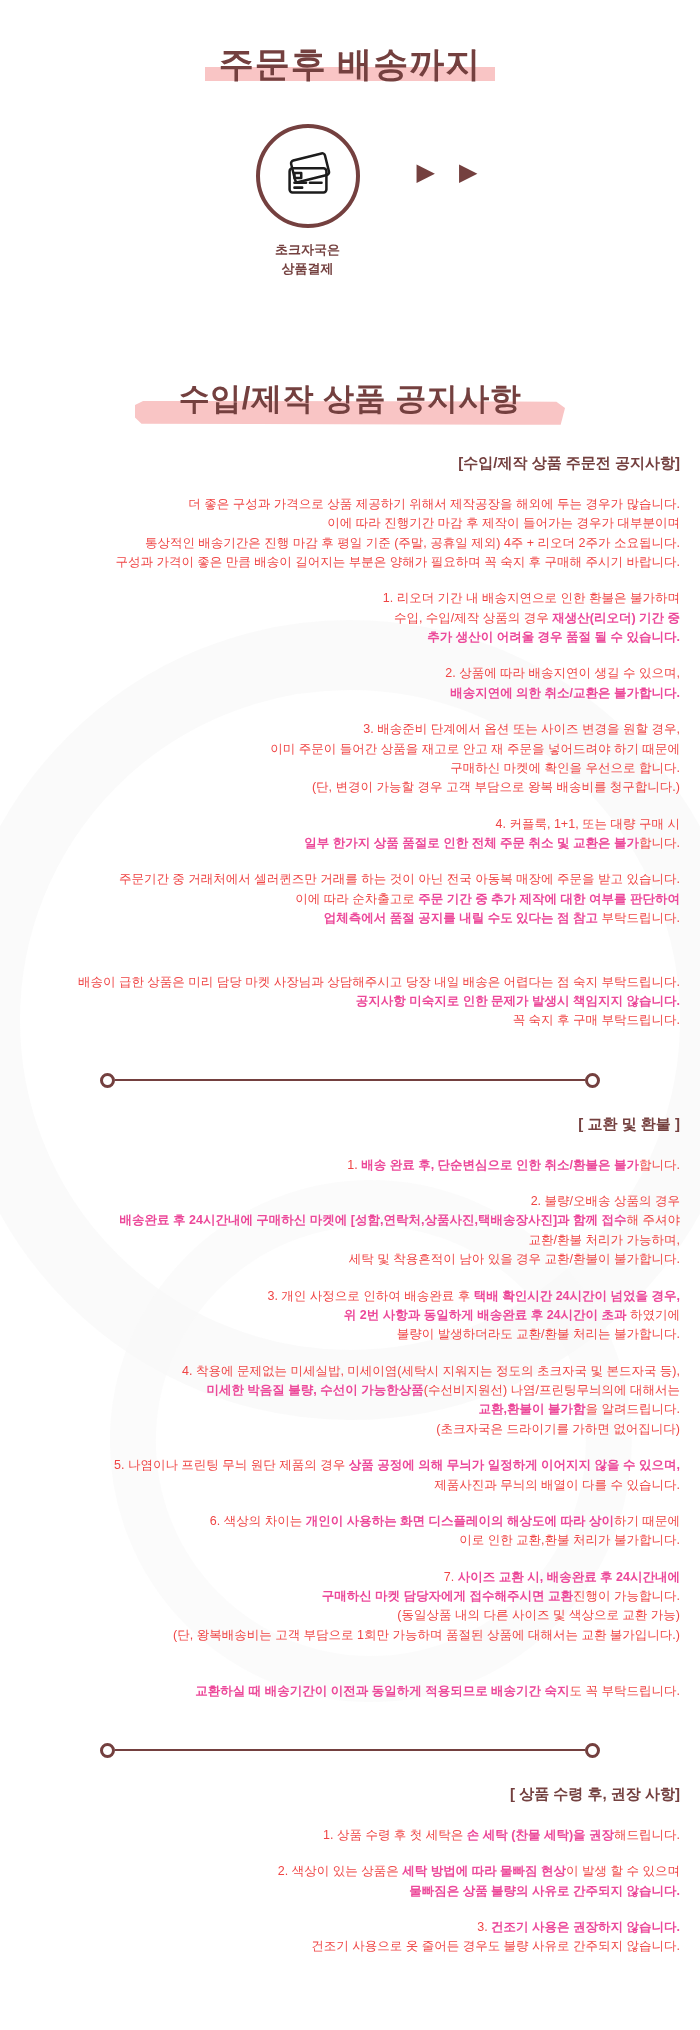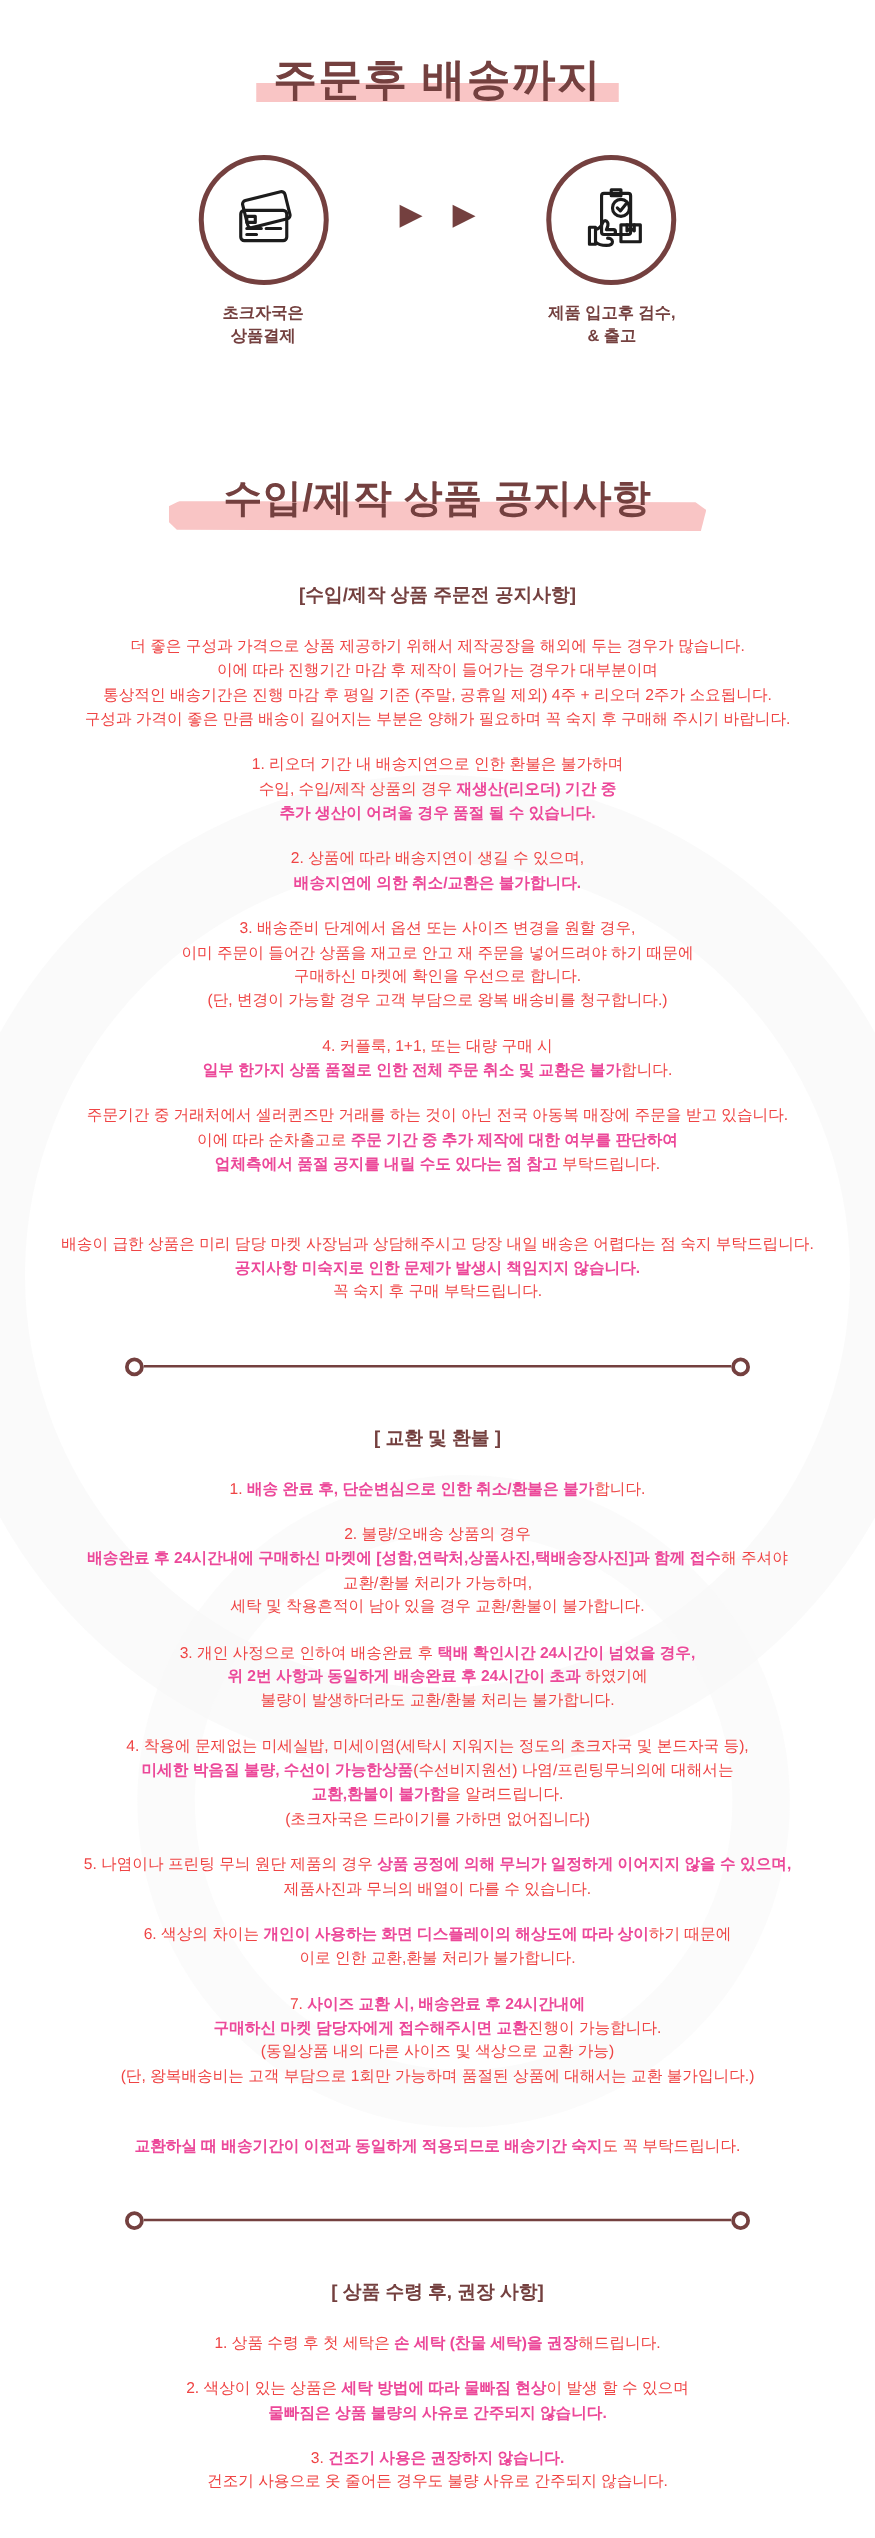--- a/index.html
+++ b/index.html
@@ -45,21 +45,21 @@
   .notice-title-band {
     position:absolute; left:0; right:0; bottom:2px; height:24px; background:#f9c5c5;
     clip-path:polygon(0 18%, 2% 0, 98% 4%, 100% 30%, 99% 100%, 1.5% 96%, 0 70%);
   }
   h2.notice-title {
     position:relative; margin:0; font-size:31px; line-height:56px;
     color:#74403f; font-weight:800; letter-spacing:.5px;
   }
 
   
-  .notice-section { margin-top:40px; }
+  .notice-section { margin-top:27px;text-align:right; }
   .section-heading { margin:0 0 22px; font-size:15px; font-weight:700; color:#74403f; }
   .blocks p.block { margin:0 0 17px; font-size:12.5px; line-height:1.55; }
   .blocks p.block:last-child { margin-bottom:0; }
   .blocks p.block.spacer { margin-top:44px; }
   .seg-gray { color:#ef4444; }
   .seg-red { color:#ec4899; font-weight:700; }
 
   
   .divider { margin:42px auto 0; width:500px; display:flex; align-items:center; }
   .divider .ring {
@@ -95,37 +95,20 @@
           <span>초크자국은</span><br>
           <span>상품결제</span>
         </div>
       </div>
 
       <div class="flow-arrow">▶</div>
 
 
       <div class="flow-arrow">▶</div>
 
-      <div class="step">
-        <div class="step-circle">
-          <svg viewBox="0 0 64 64">
-            <rect class="ln" x="24" y="10" width="24" height="34" rx="2"></rect>
-            <rect class="ln" x="32" y="7" width="8" height="5"></rect>
-            <circle class="ln" cx="40" cy="22" r="7"></circle>
-            <path class="ln" d="M37 22l2.5 2.5L44 19"></path>
-            <rect class="ln" x="40" y="36" width="16" height="14"></rect>
-            <path class="ln" d="M45 36v5l3-2 3 2v-5"></path>
-            <path class="ln" d="M14 38h5v14h-5zM19 50c2 2 5 3 9 3 3 0 5-1 5-3s-2-3-4-3M19 40c3-1 5-3 6-6 1-2 3-2 4 0 .7 1.6 0 4-1 6h6c2 0 2 4 0 4"></path>
-          </svg>
-        </div>
-        <div class="step-label">
-          <span>제품 입고후 검수,</span><br>
-          <span>&amp; 출고</span>
-        </div>
-      </div>
 
     </div>
 
     <div class="notice-title-wrap">
       <div class="notice-title-band"></div>
       <h2 class="notice-title">수입/제작 상품 공지사항</h2>
     </div>
 
     <section class="notice-section">
       <h3 class="section-heading">[수입/제작 상품 주문전 공지사항]</h3>

